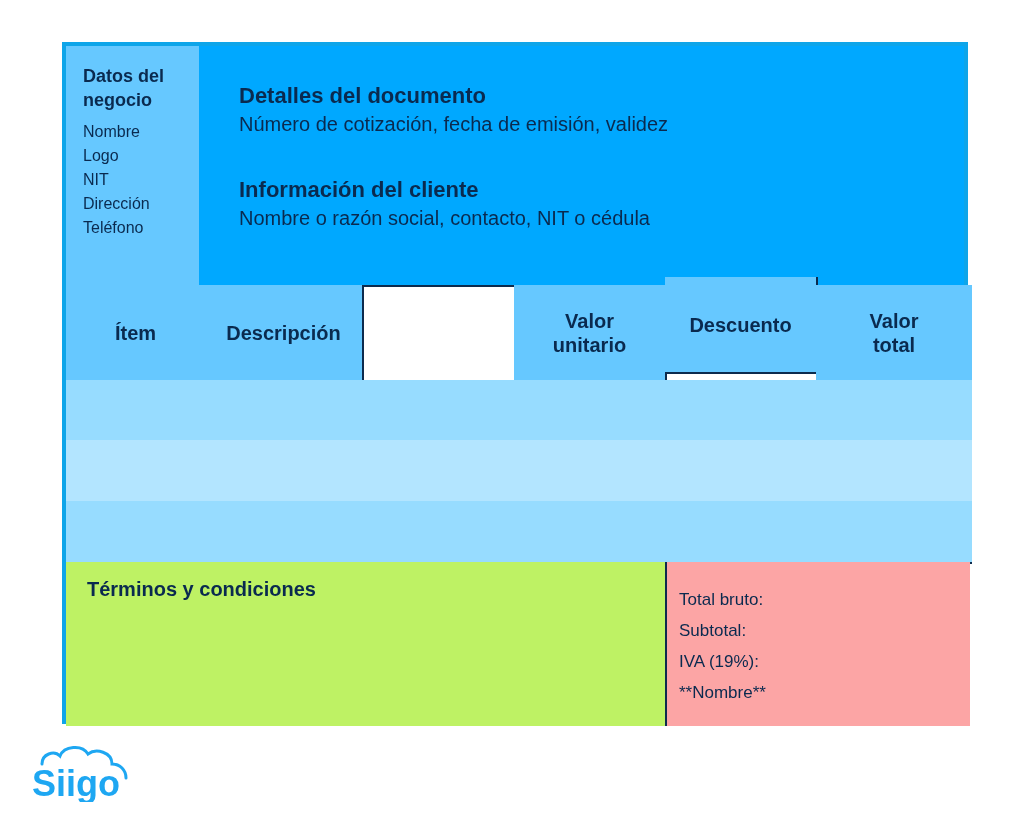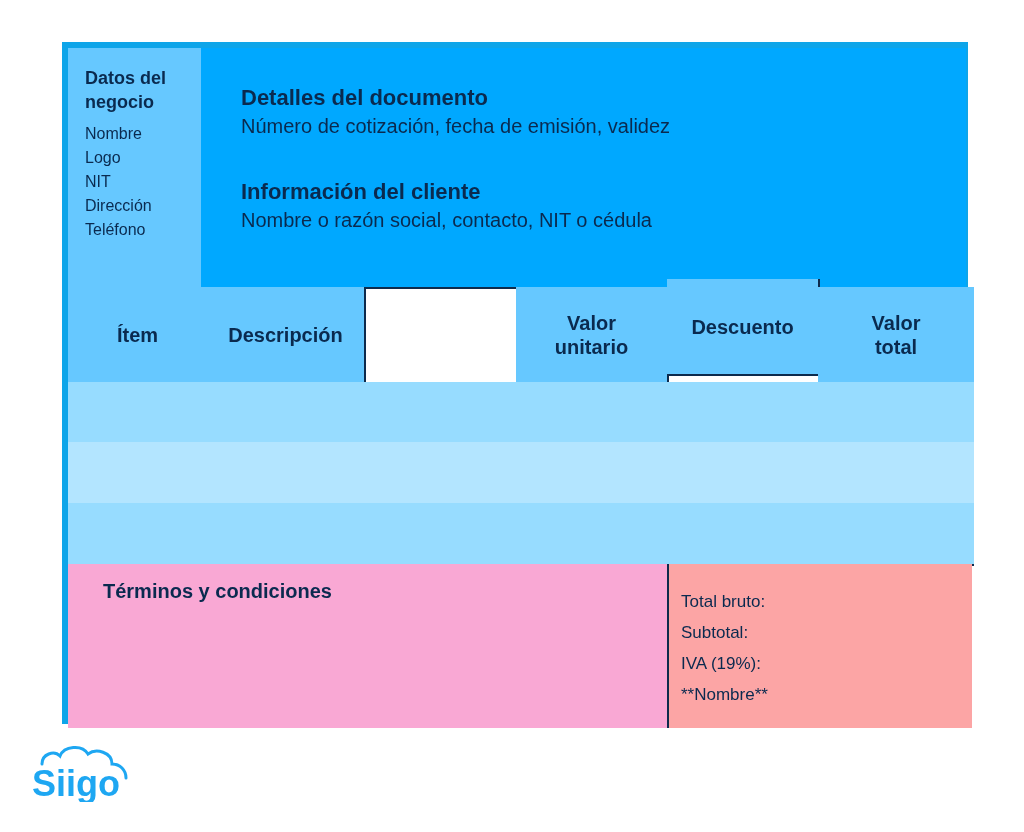--- a/index.html
+++ b/index.html
@@ -1,30 +1,30 @@
 <!DOCTYPE html>
 <html><head>
 <meta charset="utf-8">
 <style>
   * { box-sizing: border-box; margin: 0; padding: 0; }
   html, body { width: 1024px; height: 832px; background: #ffffff; overflow: hidden; }
   body { position: relative; font-family: "Liberation Sans", "DejaVu Sans", sans-serif; color: #0a2a4f; }
-  .sheet { position: absolute; left: 62px; top: 42px; width: 906px; height: 682px; border: 6px solid #0ea5e9; }
+  .sheet { position: absolute; left: 62px; top: 42px; width: 906px; height: 682px; border: 4px solid #0ea5e9; }
   .cell { position: absolute; border-right: 2px solid #0d2b4d; border-bottom: 2px solid #0d2b4d; }
   .biz { left: 0; top: 0; width: 141px; height: 241px; background: #66c8ff; padding: 18px 0 0 17px; }
   .biz h3 { font-size: 18px; font-weight: bold; line-height: 24px; color: #0a2a4f; margin-bottom: 6px; }
   .biz .line { font-size: 16px; line-height: 27px; color: #0a2a4f; }
   .doc { left: 133px; top: 0; width: 765px; height: 241px; background: #00a8ff; border-right: none; padding: 36px 0 0 40px; }
   .doc h2 { font-size: 22px; font-weight: bold; line-height: 28px; color: #0a2a4f; }
   .doc p { font-size: 20px; line-height: 28px; color: #0a2a4f; }
   .doc .gap { height: 38px; }
   .th { background: #66c8ff; display: flex; align-items: center; justify-content: center; text-align: center; font-size: 20px; font-weight: bold; line-height: 24px; color: #0a2a4f; }
   .td { background: #97dcff; }
   .td.alt { background: #b3e5ff; }
-  .terms { left: 0; top: 516px; width: 601px; height: 164px; background: #f9a8d4; padding: 16px 0 0 35px; border-bottom: none; }
+  .terms { left: 0; top: 516px; width: 601px; height: 164px; background: #bef264; padding: 16px 0 0 21px; border-bottom: none; }
   .terms h3 { font-size: 20px; font-weight: bold; color: #0a2a4f; }
   .totals { left: 599px; top: 516px; width: 305px; height: 164px; background: #fca5a5; border-right: none; border-bottom: none; border-left: 2px solid #0d2b4d; padding: 22px 0 0 12px; }
   .totals .line { font-size: 17px; line-height: 31px; color: #0a2a4f; }
   .logo { position: absolute; left: 28px; top: 742px; width: 110px; height: 60px; }
 </style>
 </head>
 <body>
 
 <div class="sheet">
 

